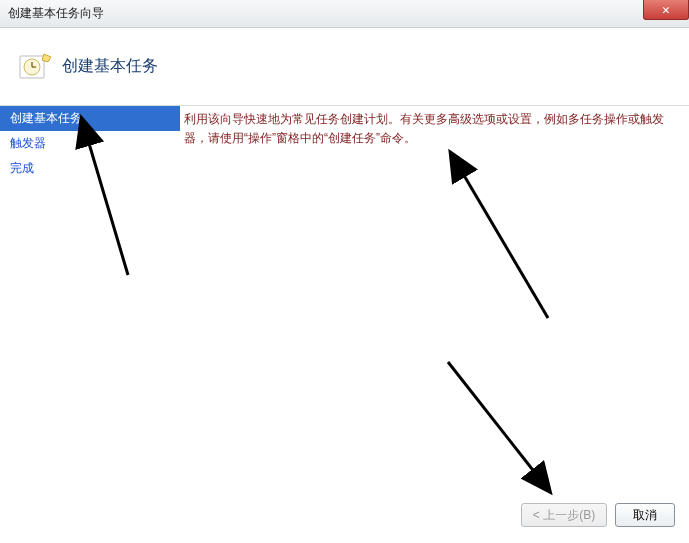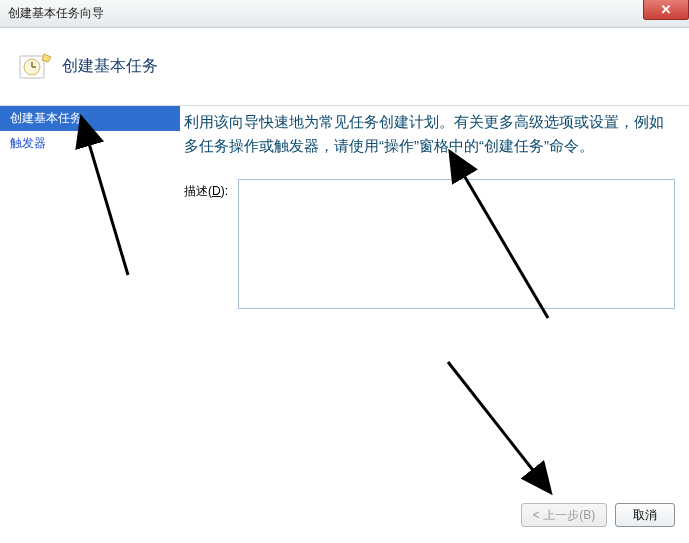--- a/index.html
+++ b/index.html
@@ -15,20 +15,21 @@
     position: relative;
   }
   .titlebar {
     height: 28px;
     background: linear-gradient(#f7f9fa, #e6e9ec);
     border-bottom: 1px solid #c9cfd6;
     display: flex;
     align-items: center;
     padding-left: 8px;
     position: relative;
+    font-family: Liberation Mono, monospace;
   }
   .titlebar .title { font-size: 12px; color: #222; }
   .close-btn {
     position: absolute;
     right: 0; top: 0;
     width: 46px; height: 20px;
     background: linear-gradient(#e67d73, #c8403a);
     border: 1px solid #8f2c26;
     border-top: none;
     border-radius: 0 0 3px 3px;
@@ -72,24 +73,24 @@
   .sidebar-item.selected {
     background: #2f6fd0;
     color: #fff;
   }
   .content {
     flex: 1;
     padding: 4px 14px 0 4px;
     position: relative;
   }
   .desc {
-    font-size: 15px;
+    font-size: 12px;
     line-height: 1.6;
-    color: #0c4a6e;
-    margin-bottom: 21px;
+    color: #7f1d1d;
+    margin-bottom: 6px;
   }
   .row {
     display: flex;
     margin-bottom: 8px;
   }
   .row .label {
     width: 54px;
     padding-top: 4px;
     font-size: 12px;
   }
@@ -174,34 +175,29 @@
 </div>
 
 <div class="body">
   <div class="sidebar">
     <div class="sidebar-item selected">
       <span>创建基本任务</span>
     </div>
     <div class="sidebar-item">
       <span>触发器</span>
     </div>
+    <div class="sidebar-item">
+      <span>完成</span>
+    </div>
   </div>
 
   <div class="content">
     <div class="desc">利用该向导快速地为常见任务创建计划。有关更多高级选项或设置，例如多任务操作或触发器，请使用“操作”窗格中的“创建任务”命令。</div>
 
 
-    <div class="row">
-      <div class="label">
-        <span>描述(</span><span class="underline">D</span><span>):</span>
-      </div>
-      <div class="field">
-        <textarea class="textarea" value="" style=""></textarea>
-      </div>
-    </div>
   </div>
 </div>
 
 <div class="footer">
   <button class="win-btn disabled" disabled="">
     <span>&lt; 上一步(B)</span>
   </button>
   <button class="win-btn cancel">
     <span>取消</span>
   </button>

